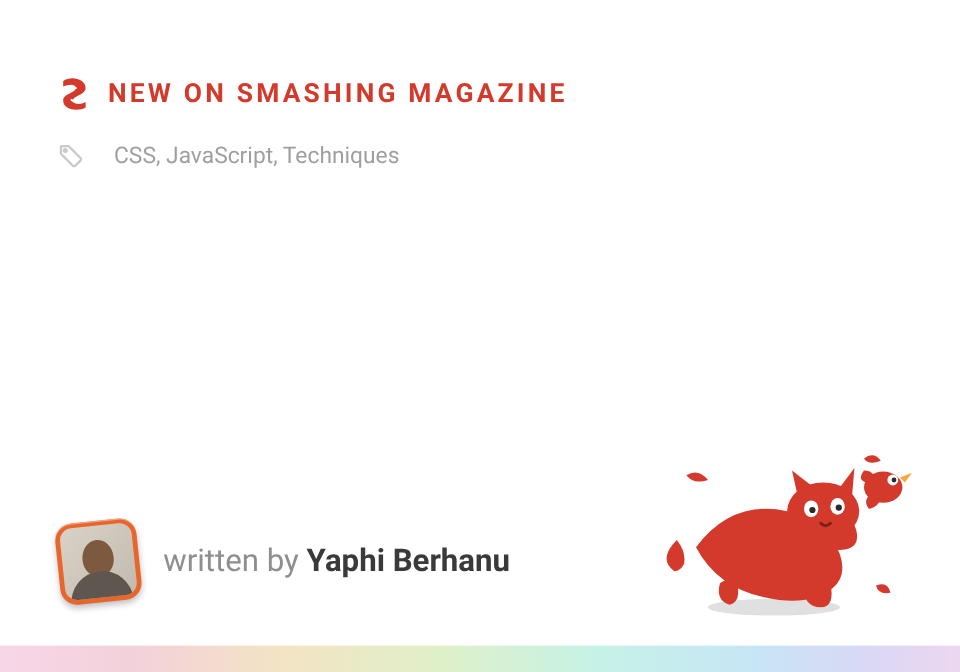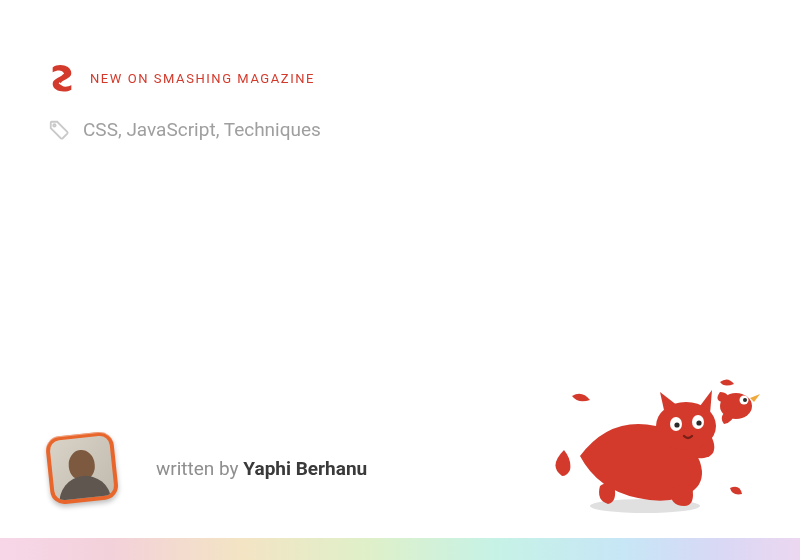--- a/index.html
+++ b/index.html
@@ -21,37 +21,37 @@
     align-items: center;
     gap: 14px;
     margin-bottom: 26px;
   }
   .logo-s {
     width: 28px; height: 28px;
     display: block;
   }
   .kicker {
     color: #d33a2c;
-    font-size: 13px;
-    font-weight: 400;
+    font-size: 22px;
+    font-weight: 700;
     letter-spacing: 0.12em;
   }
   .title {
     color: #3a3a3a;
     font-size: 40px;
     font-weight: 800;
     line-height: 1.38;
     letter-spacing: -0.01em;
     margin-bottom: 22px;
     max-width: 680px;
   }
   .tags-row {
     display: flex;
     align-items: center;
-    gap: 13px;
+    gap: 25px;
     color: #9f9f9f;
     font-size: 19px;
     margin-bottom: 118px;
   }
   .tag-icon { width: 22px; height: 22px; display:block; color:#c9c9c9; }
   .byline-row {
     display: flex;
     align-items: center;
     gap: 20px;
     position: absolute;
@@ -78,22 +78,21 @@
     width:26px; height:30px; border-radius:50% 50% 46% 46%;
     background:#7d5a3f;
   }
   .avatar-body {
     position:absolute; left:50%; bottom:-6px; transform:translateX(-50%);
     width:52px; height:28px; border-radius:26px 26px 0 0;
     background:#5f5650;
   }
   .byline {
     color: #8e8e8e;
-    font-size: 19px;
-    margin-left: 20px;
+    font-size: 26px;
   }
   .byline .author {
     color: #3a3a3a;
     font-weight: 700;
   }
   .mascot {
     position: absolute;
     right: 30px;
     bottom: 42px;
     width: 220px; height: 150px;

